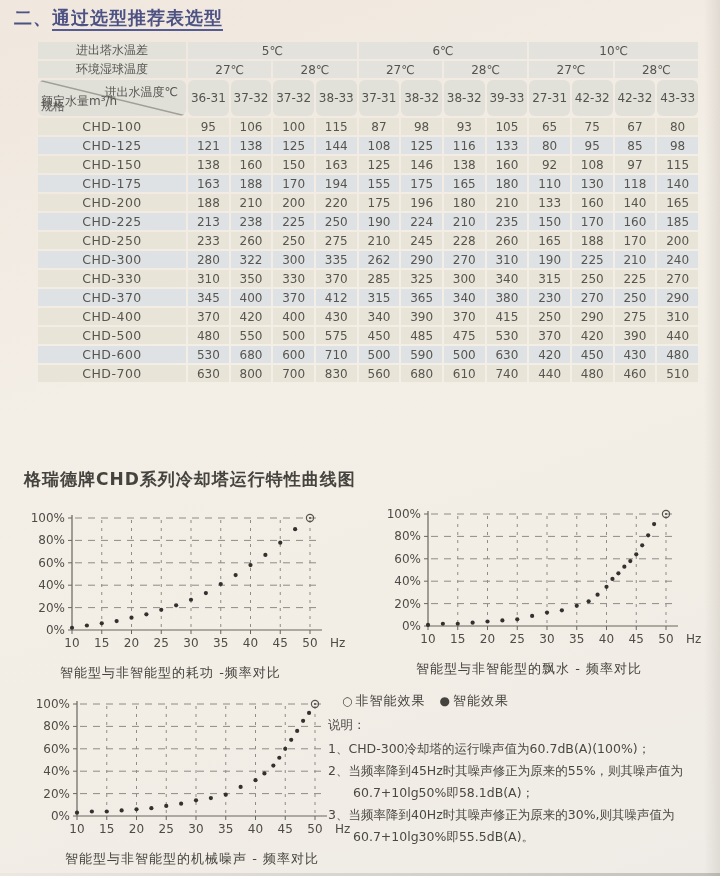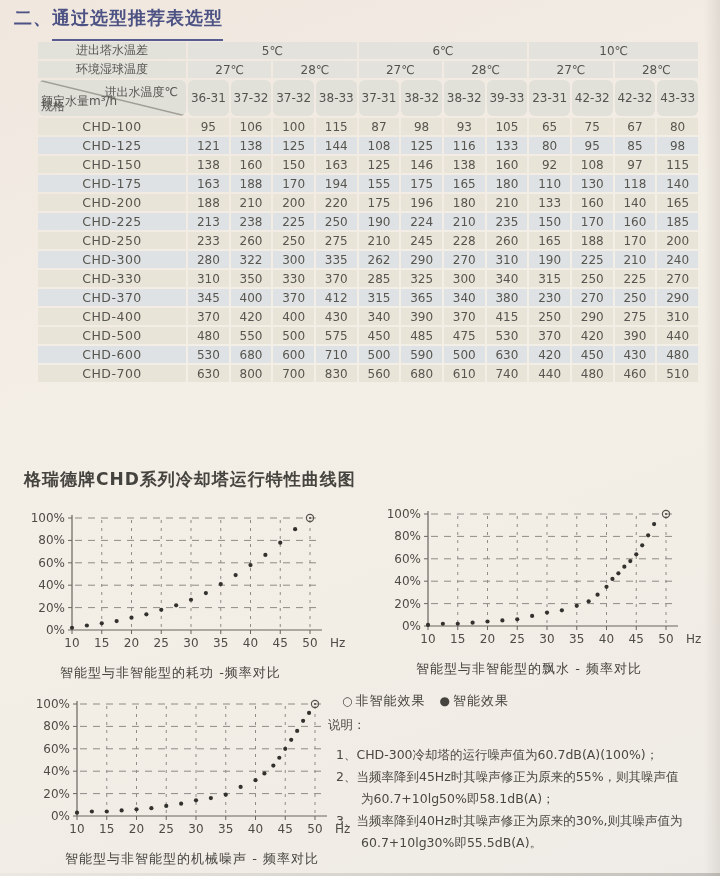--- a/index.html
+++ b/index.html
@@ -10,21 +10,21 @@
     color:#56544e;
   }
   .page::after{
     content:"";position:absolute;top:0;right:0;bottom:0;width:16px;pointer-events:none;
     background:linear-gradient(to right,rgba(120,110,100,0),rgba(120,110,100,.14));
   }
   .bottom-edge{position:absolute;left:0;right:0;bottom:0;height:3px;
     background:linear-gradient(to right,rgba(140,135,128,.05),rgba(130,126,120,.4));}
 
   .main-title{position:absolute;left:14px;top:6px;margin:0;font-size:18px;font-weight:bold;color:#4d5284;letter-spacing:1px;}
-  .main-title .ul{border-bottom:2px solid #565b91;padding-bottom:11px;}
+  .main-title .ul{border-bottom:2px solid #565b91;padding-bottom:1px;}
 
   table.sel{position:absolute;left:36px;top:40px;width:664px;border-collapse:separate;border-spacing:2px;table-layout:fixed;}
   table.sel th,table.sel td{font-weight:normal;text-align:center;vertical-align:middle;padding:0;overflow:hidden;}
   .hrow th{height:16px;font-size:12px;background:#e2e1da;color:#55534e;}
   .hrow th.grp{background:#e3e2dc;}
   .trow td{height:36px;font-size:12px;background:#e1e1da;color:#55534e;border-radius:6px;}
   tr.dr td{height:17px;font-size:12px;color:#57554f;}
   tr.dr.odd td{background:#e8e4d8;}
   tr.dr.even td{background:#dfe2e4;}
   tr.dr td.model{font-size:12.5px;letter-spacing:.5px;}
@@ -42,21 +42,21 @@
   #c0{left:28px;top:506px;}
   #c1{left:384px;top:502px;}
   #c2{left:33px;top:692px;}
 
   .legend{position:absolute;left:342px;top:692px;font-size:13px;color:#45433e;letter-spacing:1px;}
   .legend .li{margin-right:14px;}
   .legend .mk{font-size:12px;margin-right:2px;}
 
   .notes{position:absolute;left:328px;top:714px;width:364px;font-size:12.5px;color:#4a4842;line-height:1.72;}
   .notes .nt{margin:0 0 2px 0;}
-  .notes ul{list-style:none;margin:8px;padding:0;}
+  .notes ul{list-style:none;margin:0;padding:0;}
   .notes li{padding-left:2em;text-indent:-2em;margin-bottom:1px;}
 </style>
 </head>
 <body>
 
 <div class="page">
 
   <h1 class="main-title"><span>二、</span><span class="ul">通过选型推荐表选型</span></h1>
 
   <table class="sel">
@@ -90,21 +90,21 @@
           <span class="bl-lab">规格</span>
         </td>
       <td>36-31</td>
           <td>37-32</td>
           <td>37-32</td>
           <td>38-33</td>
           <td>37-31</td>
           <td>38-32</td>
           <td>38-32</td>
           <td>39-33</td>
-          <td>23-31</td>
+          <td>27-31</td>
           <td>42-32</td>
           <td>42-32</td>
           <td>43-33</td>
         </tr>
     <tr class="dr odd">
           <td class="model">CHD-100</td>
           <td>95</td>
           <td>106</td>
           <td>100</td>
           <td>115</td>

